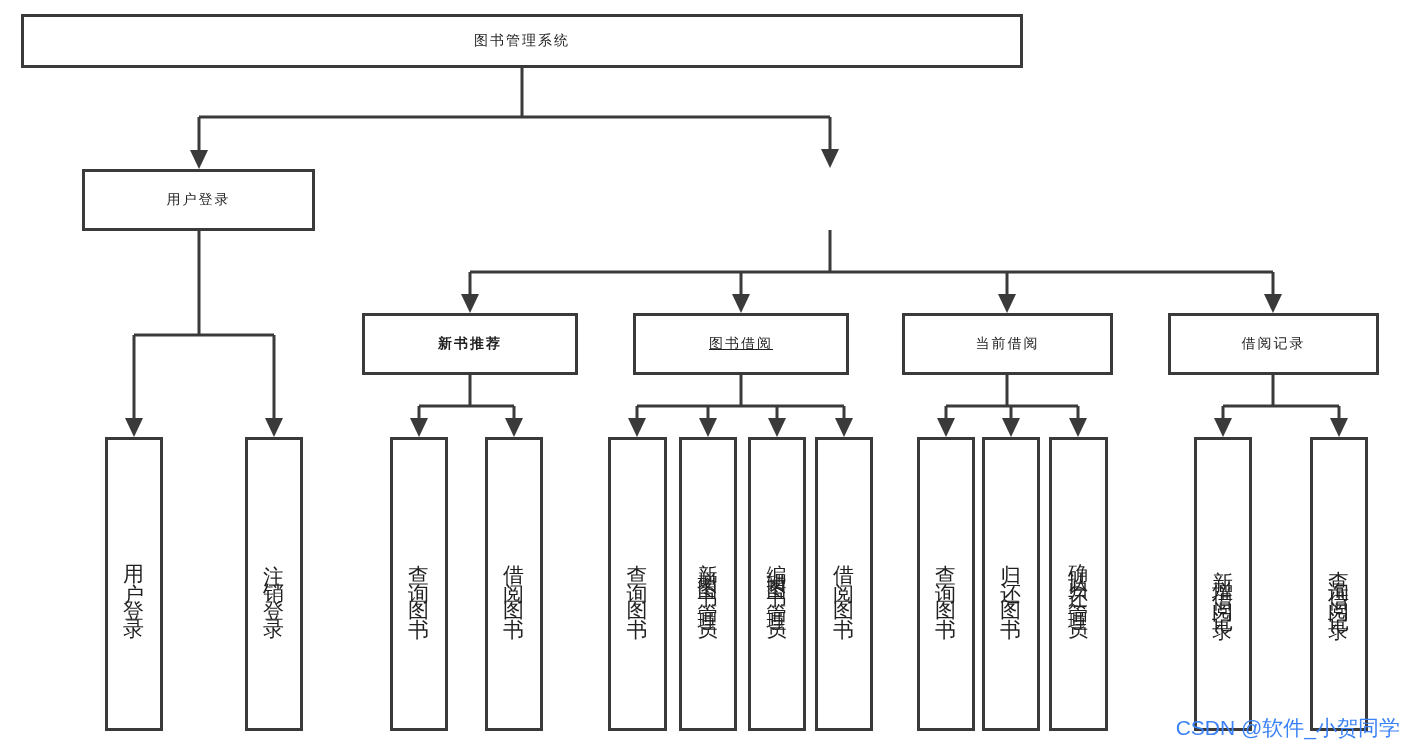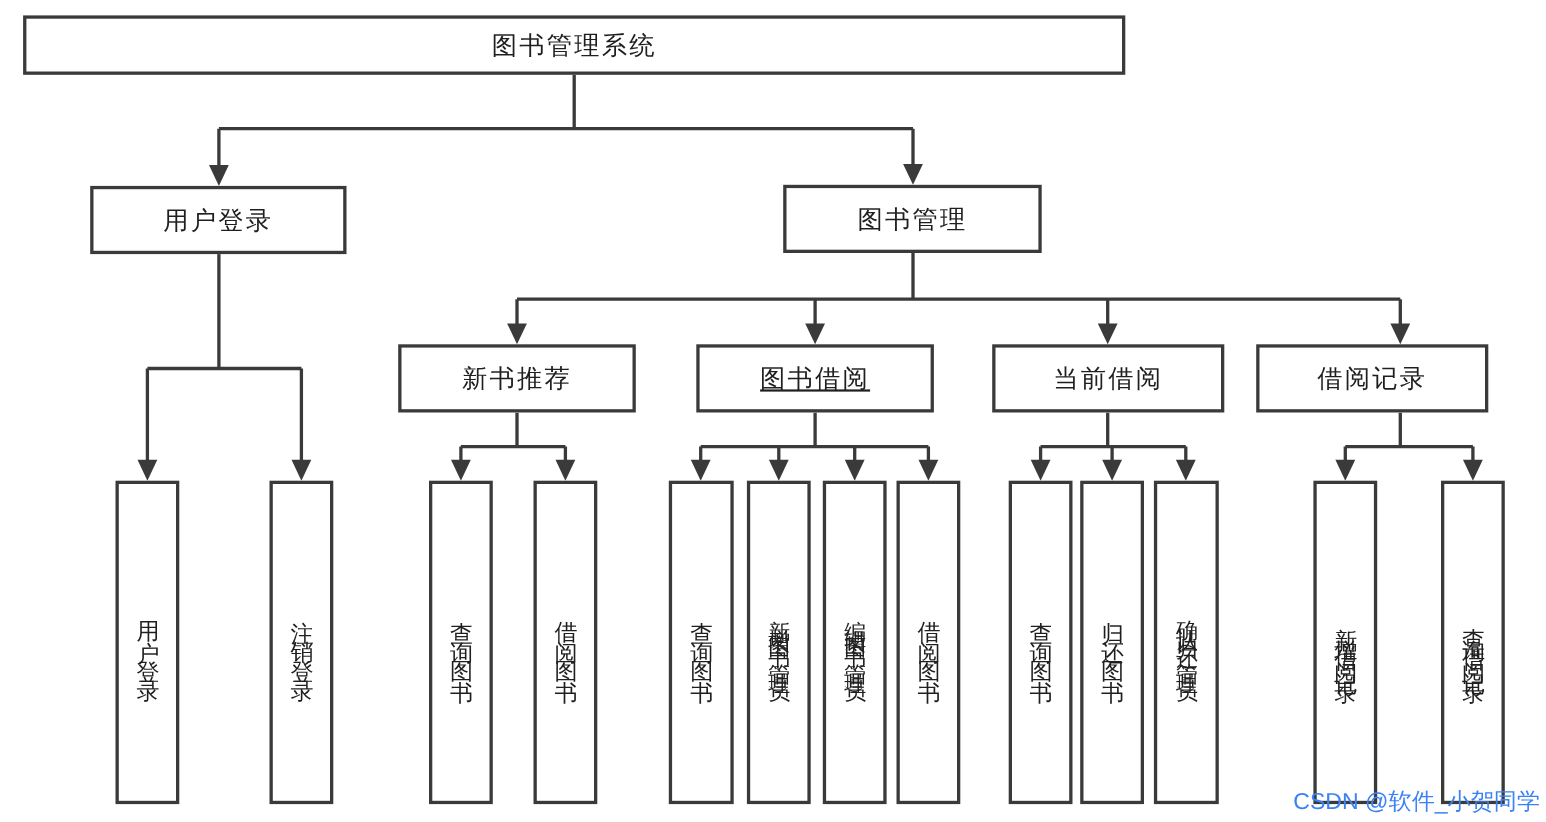--- a/index.html
+++ b/index.html
@@ -13,21 +13,21 @@
   #connectors{position:absolute;left:0;top:0;width:1405px;height:747px;}
   .node{
     position:absolute;
     box-sizing:border-box;
     background:#ffffff;
     border:3px solid #3a3a3a;
     color:#1f1f1f;
     display:flex;align-items:center;justify-content:center;
     text-align:center;
   }
-  .h-node{font-size:23px;letter-spacing:2px;}
+  .h-node{font-size:14px;letter-spacing:2px;}
   .v-node{font-size:21px;}
   .v-node .vtext{
     writing-mode:vertical-lr;
     letter-spacing:18px;
     line-height:1;
     white-space:nowrap;
   }
   .v-node.mid .vtext{letter-spacing:10px;}
   .v-node.long .vtext{letter-spacing:8px;font-size:20px;}
   .watermark{
@@ -86,34 +86,31 @@
     </g>
   </svg>
 
   <div class="node h-node" style="left:21px;top:14px;width:1002px;height:54px;">
     <span>图书管理系统</span>
   </div>
 
   <div class="node h-node" style="left:82px;top:169px;width:233px;height:62px;">
     <span>用户登录</span>
   </div>
-  <div class="node h-node" style="left:712px;top:168px;width:235px;height:62px;">
-    <span>图书管理</span>
-  </div>
 
-  <div class="node h-node" style="left:362px;top:313px;width:216px;height:62px;">
+  <div class="node h-node" style="left:362px;top:313px;width:216px;height:62px;font-weight:bold;">
     <span>新书推荐</span>
   </div>
   <div class="node h-node" style="left:633px;top:313px;width:216px;height:62px;text-decoration:underline;">
     <span>图书借阅</span>
   </div>
   <div class="node h-node" style="left:902px;top:313px;width:211px;height:62px;">
     <span>当前借阅</span>
   </div>
-  <div class="node h-node" style="left:1142px;top:313px;width:211px;height:62px;">
+  <div class="node h-node" style="left:1168px;top:313px;width:211px;height:62px;">
     <span>借阅记录</span>
   </div>
 
   <div class="node v-node" style="left:105px;top:437px;width:58px;height:294px;">
     <span class="vtext">用户登录</span>
   </div>
   <div class="node v-node" style="left:245px;top:437px;width:58px;height:294px;">
     <span class="vtext">注销登录</span>
   </div>
 

